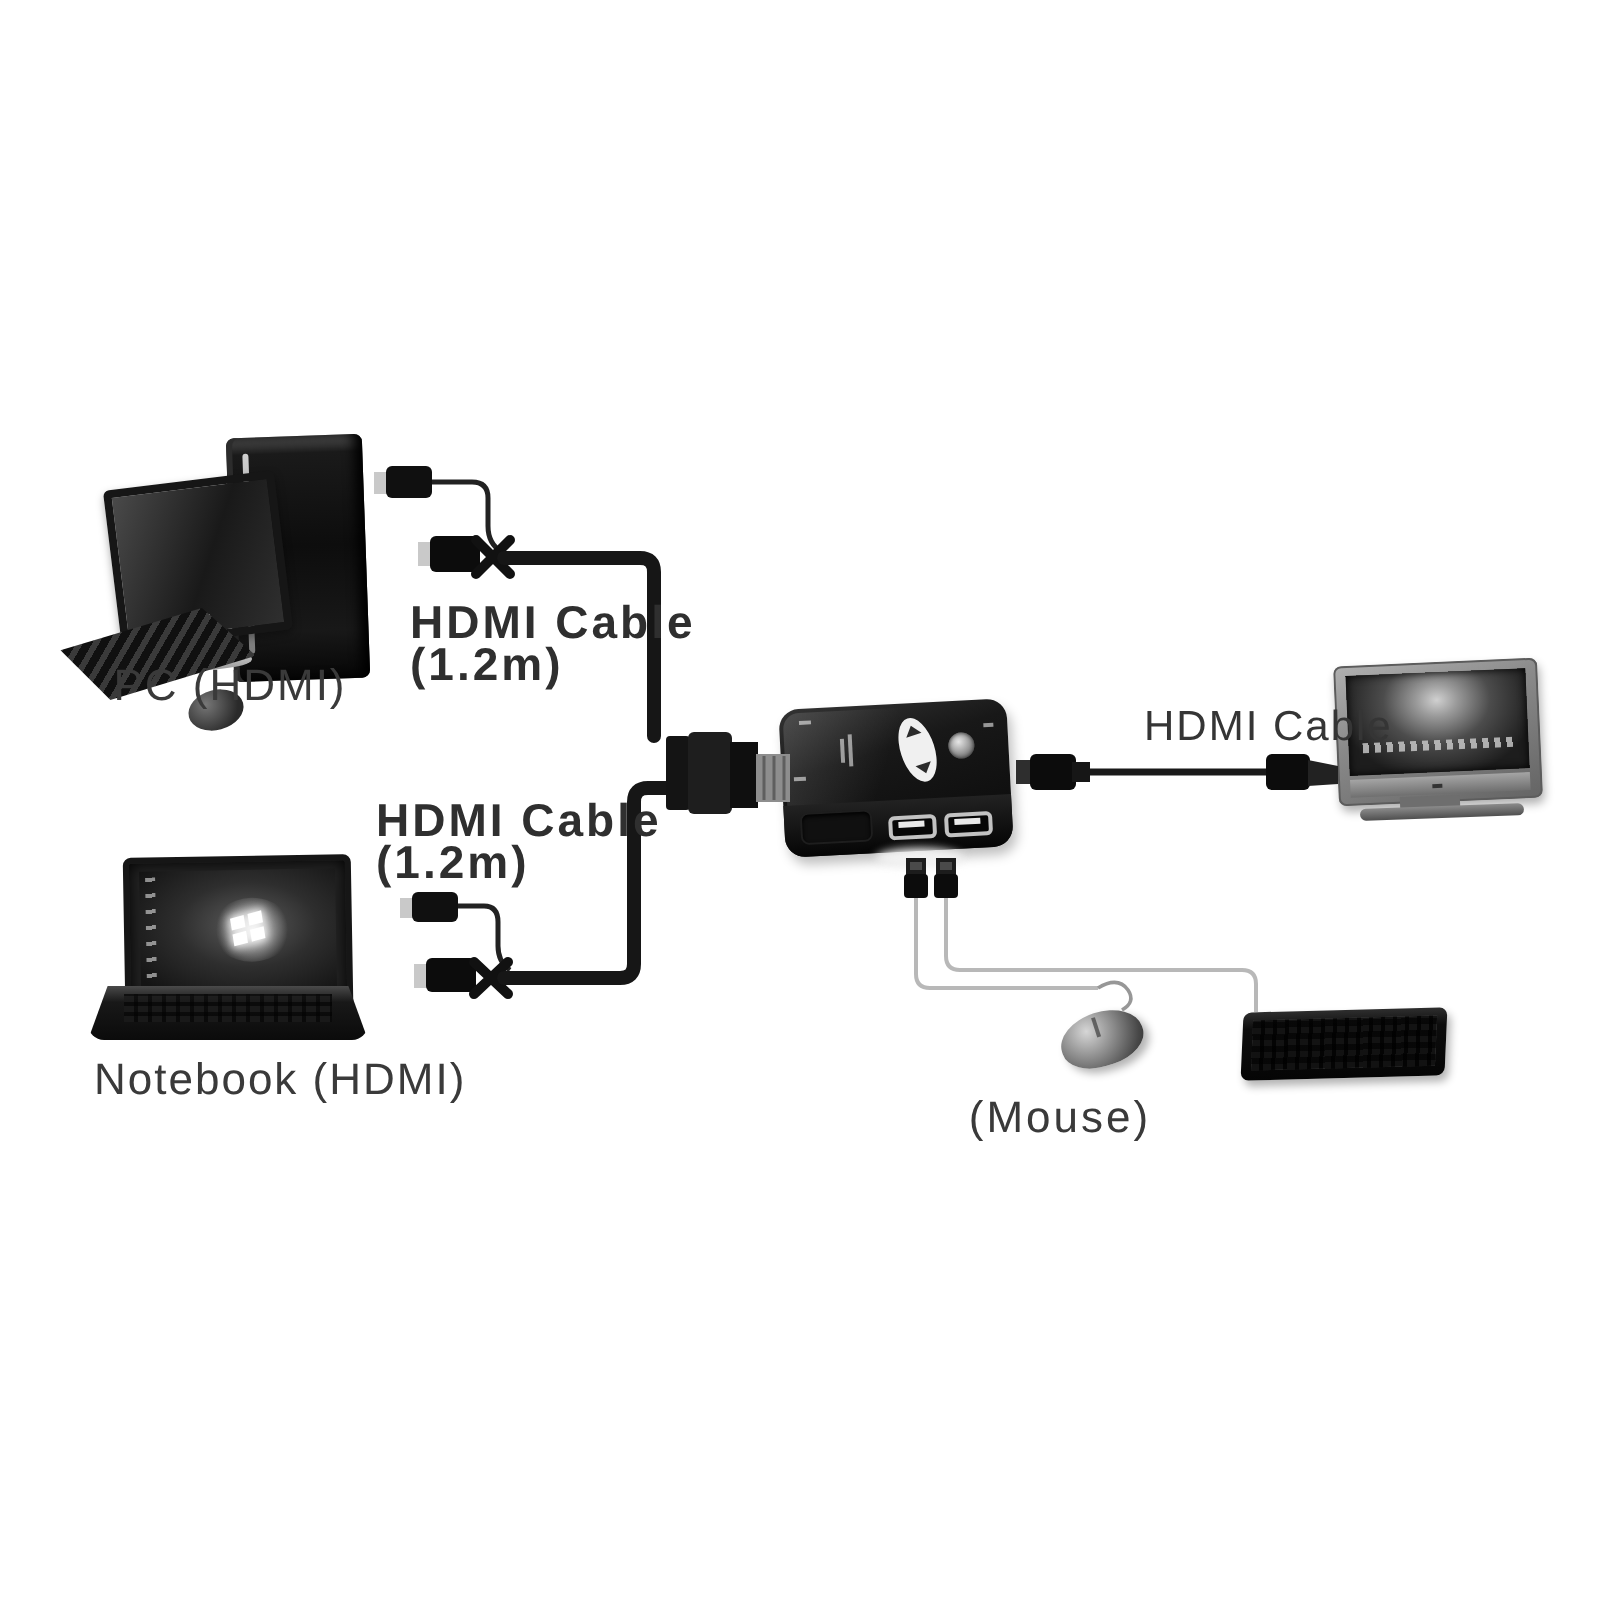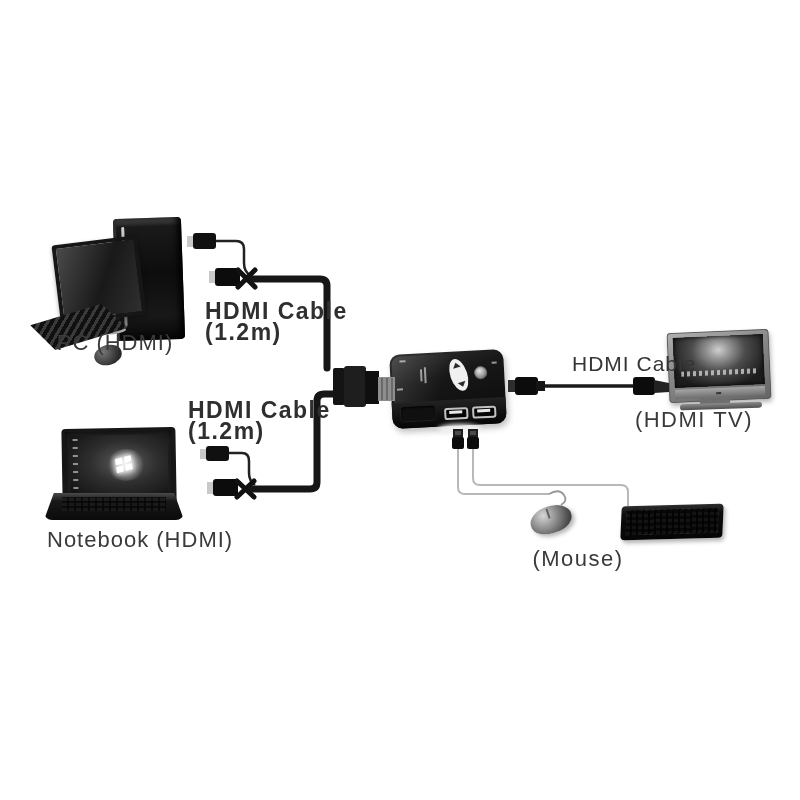--- a/index.html
+++ b/index.html
@@ -284,16 +284,15 @@
 
   <div class="cable-label" style="left:188px;top:400px;">
     <div>HDMI Cable</div>
     <div>(1.2m)</div>
   </div>
 
   <div class="cable-label-light" style="left:572px;top:352px;">HDMI Cable</div>
 
   <div class="label" style="left:47px;top:527px;width:160px;">Notebook (HDMI)</div>
   <div class="label" style="left:35px;top:330px;width:160px;">PC (HDMI)</div>
-  <div class="label" style="left:633px;top:407px;width:122px;letter-spacing:1.5px;">(HDMI TV)</div>
-  <div class="label" style="left:532px;top:546px;width:92px;letter-spacing:1.5px;">(Mouse)</div>
+  <div class="label" style="left:484px;top:546px;width:92px;letter-spacing:1.5px;">(Mouse)</div>
 
 </div>
 
 </body></html>

